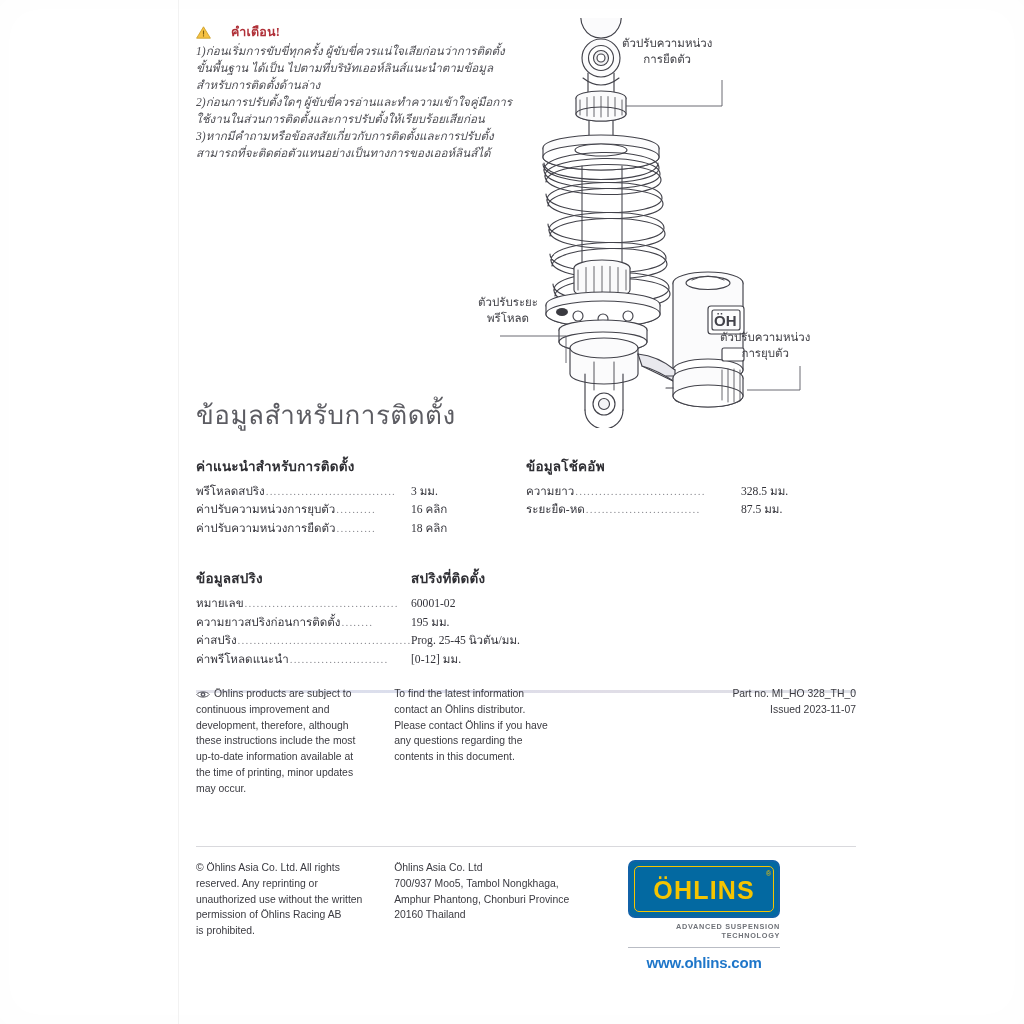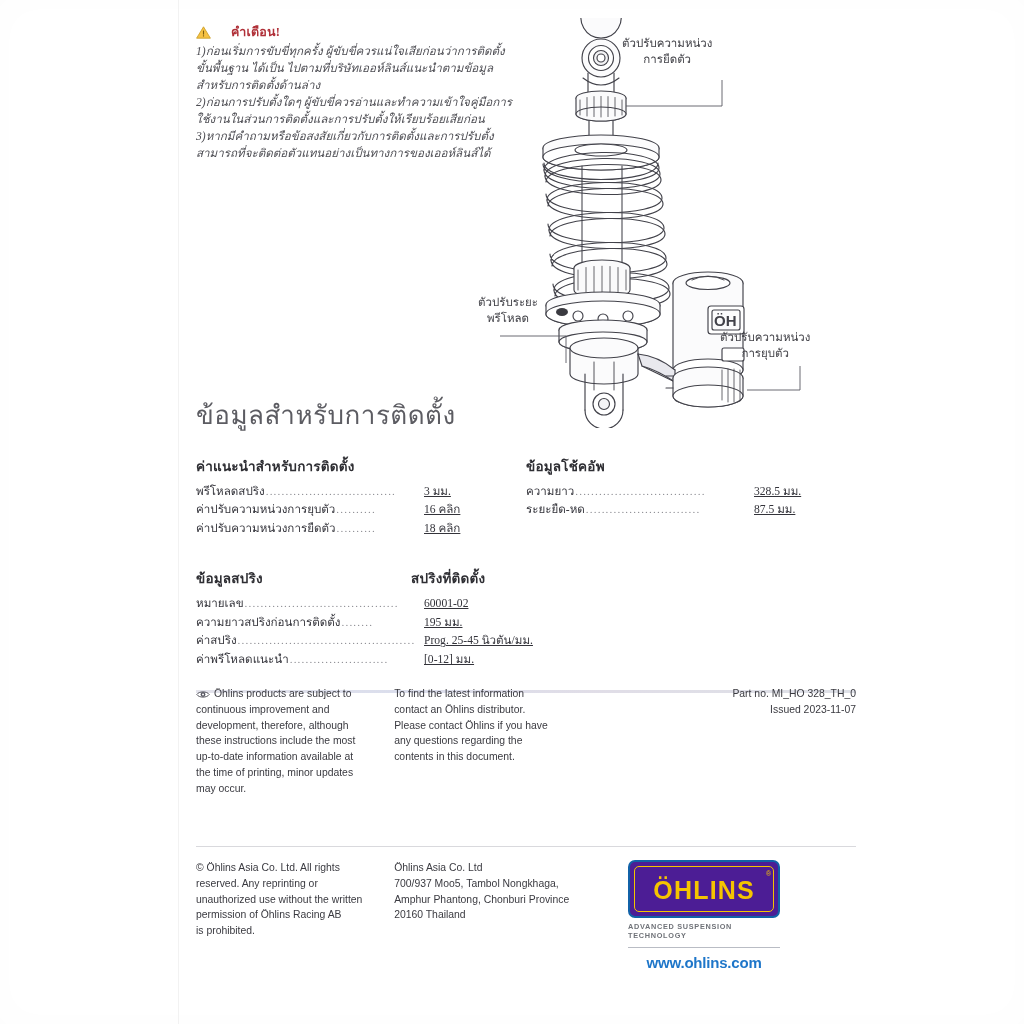--- a/index.html
+++ b/index.html
@@ -136,22 +136,21 @@
     letter-spacing:1.2px;
     color:#8b8b91;
     font-size:11px;
     margin:0 4px 0 1px;
   }
   .dvalue{
     white-space:nowrap;
   }
   .drow.fixed .dvalue{
     position:absolute;
-    left:228px;
-    text-decoration:underline;
+    left:215px;
   }
   .drow.fixed{ position:relative; }
   .h2-pair{
     display:flex;
     margin-bottom:6px;
   }
   .h2-pair .h2-thai{ margin:0; }
   .h2-pair .h2-a{ width:215px; }
 
   
@@ -182,21 +181,21 @@
     left:196px; top:860px; width:660px;
     display:flex;
   }
   #bcol-a{ width:200px; font-family:"Liberation Sans", sans-serif; font-size:10.4px; color:#3a3a40; line-height:1.52;}
   #bcol-b{ width:228px; padding-right:8px; font-family:"Liberation Sans", sans-serif; font-size:10.4px; color:#3a3a40; line-height:1.52;}
   #bcol-c{ width:230px; }
 
   
   .logo-box{
     width:152px; height:58px;
-    background:#4c1d95;
+    background:#0369a1;
     border-radius:7px;
     position:relative;
     display:flex;
     align-items:center;
     justify-content:center;
     border:2px solid #1162a8;
     box-sizing:border-box;
   }
   .logo-inner{
     position:absolute;
@@ -219,21 +218,21 @@
   }
   .logo-reg{
     position:absolute;
     right:7px; top:8px;
     font-size:7px;
     color:#f5c400;
     font-family:"Liberation Sans", sans-serif;
   }
   .logo-tag{
     width:152px;
-    text-align:left;
+    text-align:right;
     font-family:"Liberation Sans", sans-serif;
     font-size:7.3px;
     font-weight:bold;
     letter-spacing:0.7px;
     color:#6f7278;
     margin-top:4px;
   }
   .logo-rule{
     width:152px; height:1px; background:#b9bcc4; margin-top:7px;
   }

